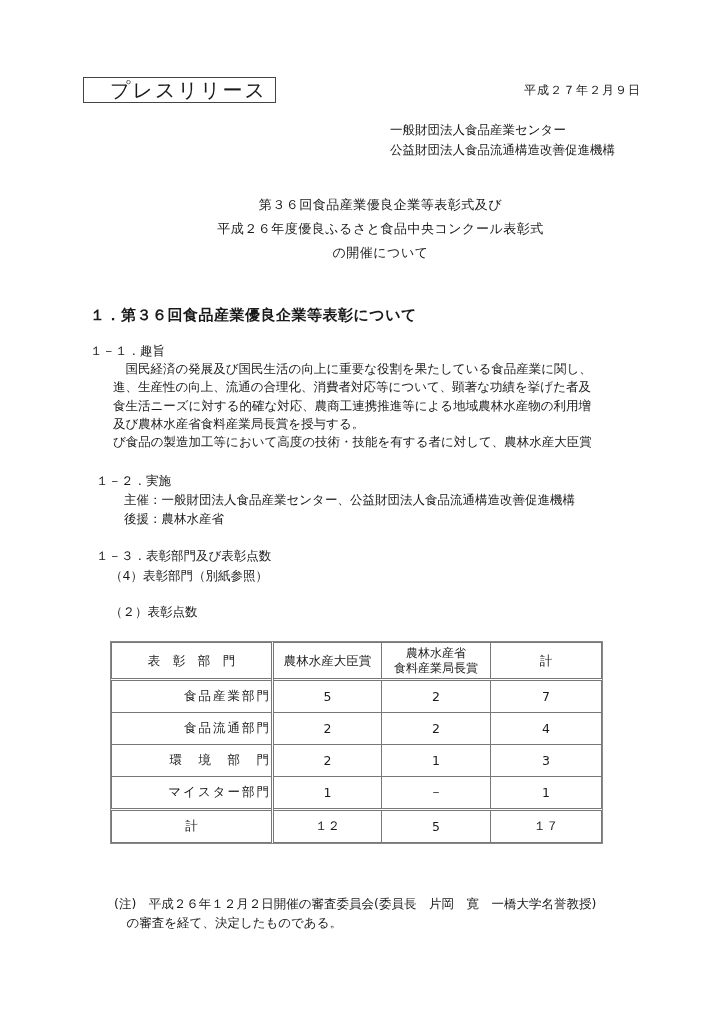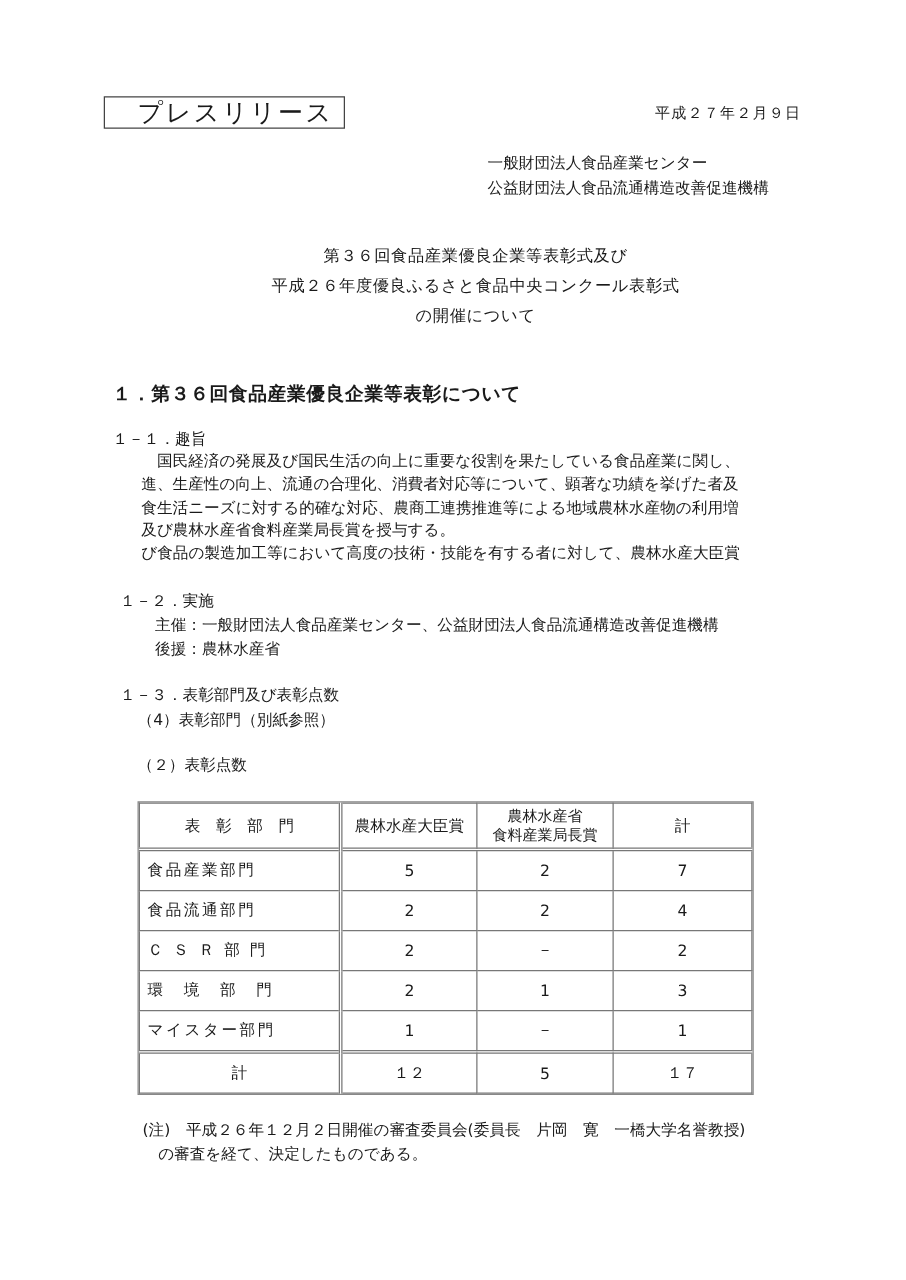--- a/index.html
+++ b/index.html
@@ -38,21 +38,21 @@
   }
   table.scores col.c0 { width: 161px; }
   table.scores col.c1 { width: 109px; }
   table.scores col.c2 { width: 109px; }
   table.scores col.c3 { width: 111px; }
   table.scores tr.head td { height: 35px; text-align: center; line-height: 15px; }
   table.scores tr.row td { height: 31px; }
   table.scores tr.head { border-bottom: 3px double #777; }
   table.scores tr.total { border-top: 3px double #777; }
   table.scores tr.total td { height: 31px; }
-  table.scores td.label { padding-left: 6px; letter-spacing: 2px; }
+  table.scores td.label { padding-left: 6px; letter-spacing: 2px; text-align: right; }
   table.scores td.num { text-align: center; }
   table.scores { outline: 1px solid #888; }
   .vdiv { border-left: 3px double #777 !important; }
 
   .note { left: 96px; font-size: 12.5px; }
 </style>
 </head>
 <body>
 
 <div class="abs press-box">プレスリリース</div>
@@ -106,26 +106,20 @@
     <td class="num">2</td>
     <td class="num">7</td>
   </tr>
   <tr class="row">
     <td class="label">食品流通部門</td>
     <td class="num vdiv">2</td>
     <td class="num">2</td>
     <td class="num">4</td>
   </tr>
   <tr class="row">
-    <td class="label">Ｃ Ｓ Ｒ 部 門</td>
-    <td class="num vdiv">2</td>
-    <td class="num">－</td>
-    <td class="num">2</td>
-  </tr>
-  <tr class="row">
     <td class="label">環　境　部　門</td>
     <td class="num vdiv">2</td>
     <td class="num">1</td>
     <td class="num">3</td>
   </tr>
   <tr class="row">
     <td class="label">マイスター部門</td>
     <td class="num vdiv">1</td>
     <td class="num">－</td>
     <td class="num">1</td>

